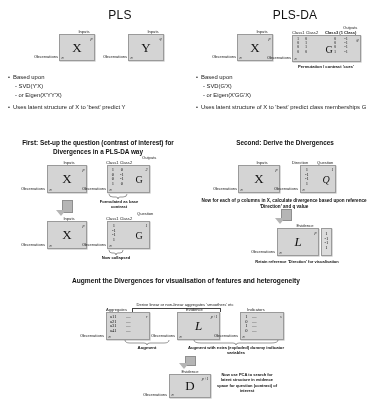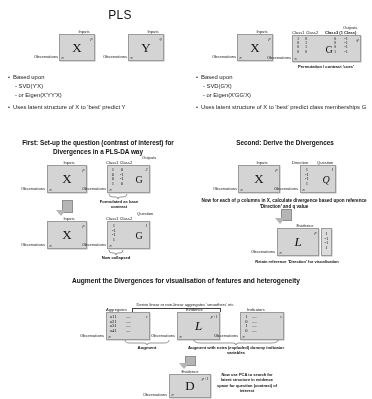--- a/index.html
+++ b/index.html
@@ -178,20 +178,21 @@
     position: absolute;
     border-left: 0.6px solid #444;
   }
 </style>
 </head>
 <body>
 
 <div class="slide">
 
   <div class="h-main" style="left:55px; top:8px; width:130px;">PLS</div>
+  <div class="h-main" style="left:230px; top:8px; width:130px;">PLS-DA</div>
 
   <div class="lab top" style="left:72px; top:29px; width:24px;">Inputs</div>
   <div class="mbox" style="left:59px; top:34px; width:36px; height:27px;">
     <div class="dim tr">p</div>
     <div class="dim bl">n</div>
     <div class="letter">X</div>
   </div>
   <div class="lab obs" style="left:26px; top:54px; width:32px;">Observations</div>
 
   <div class="lab top" style="left:141px; top:29px; width:24px;">Inputs</div>

